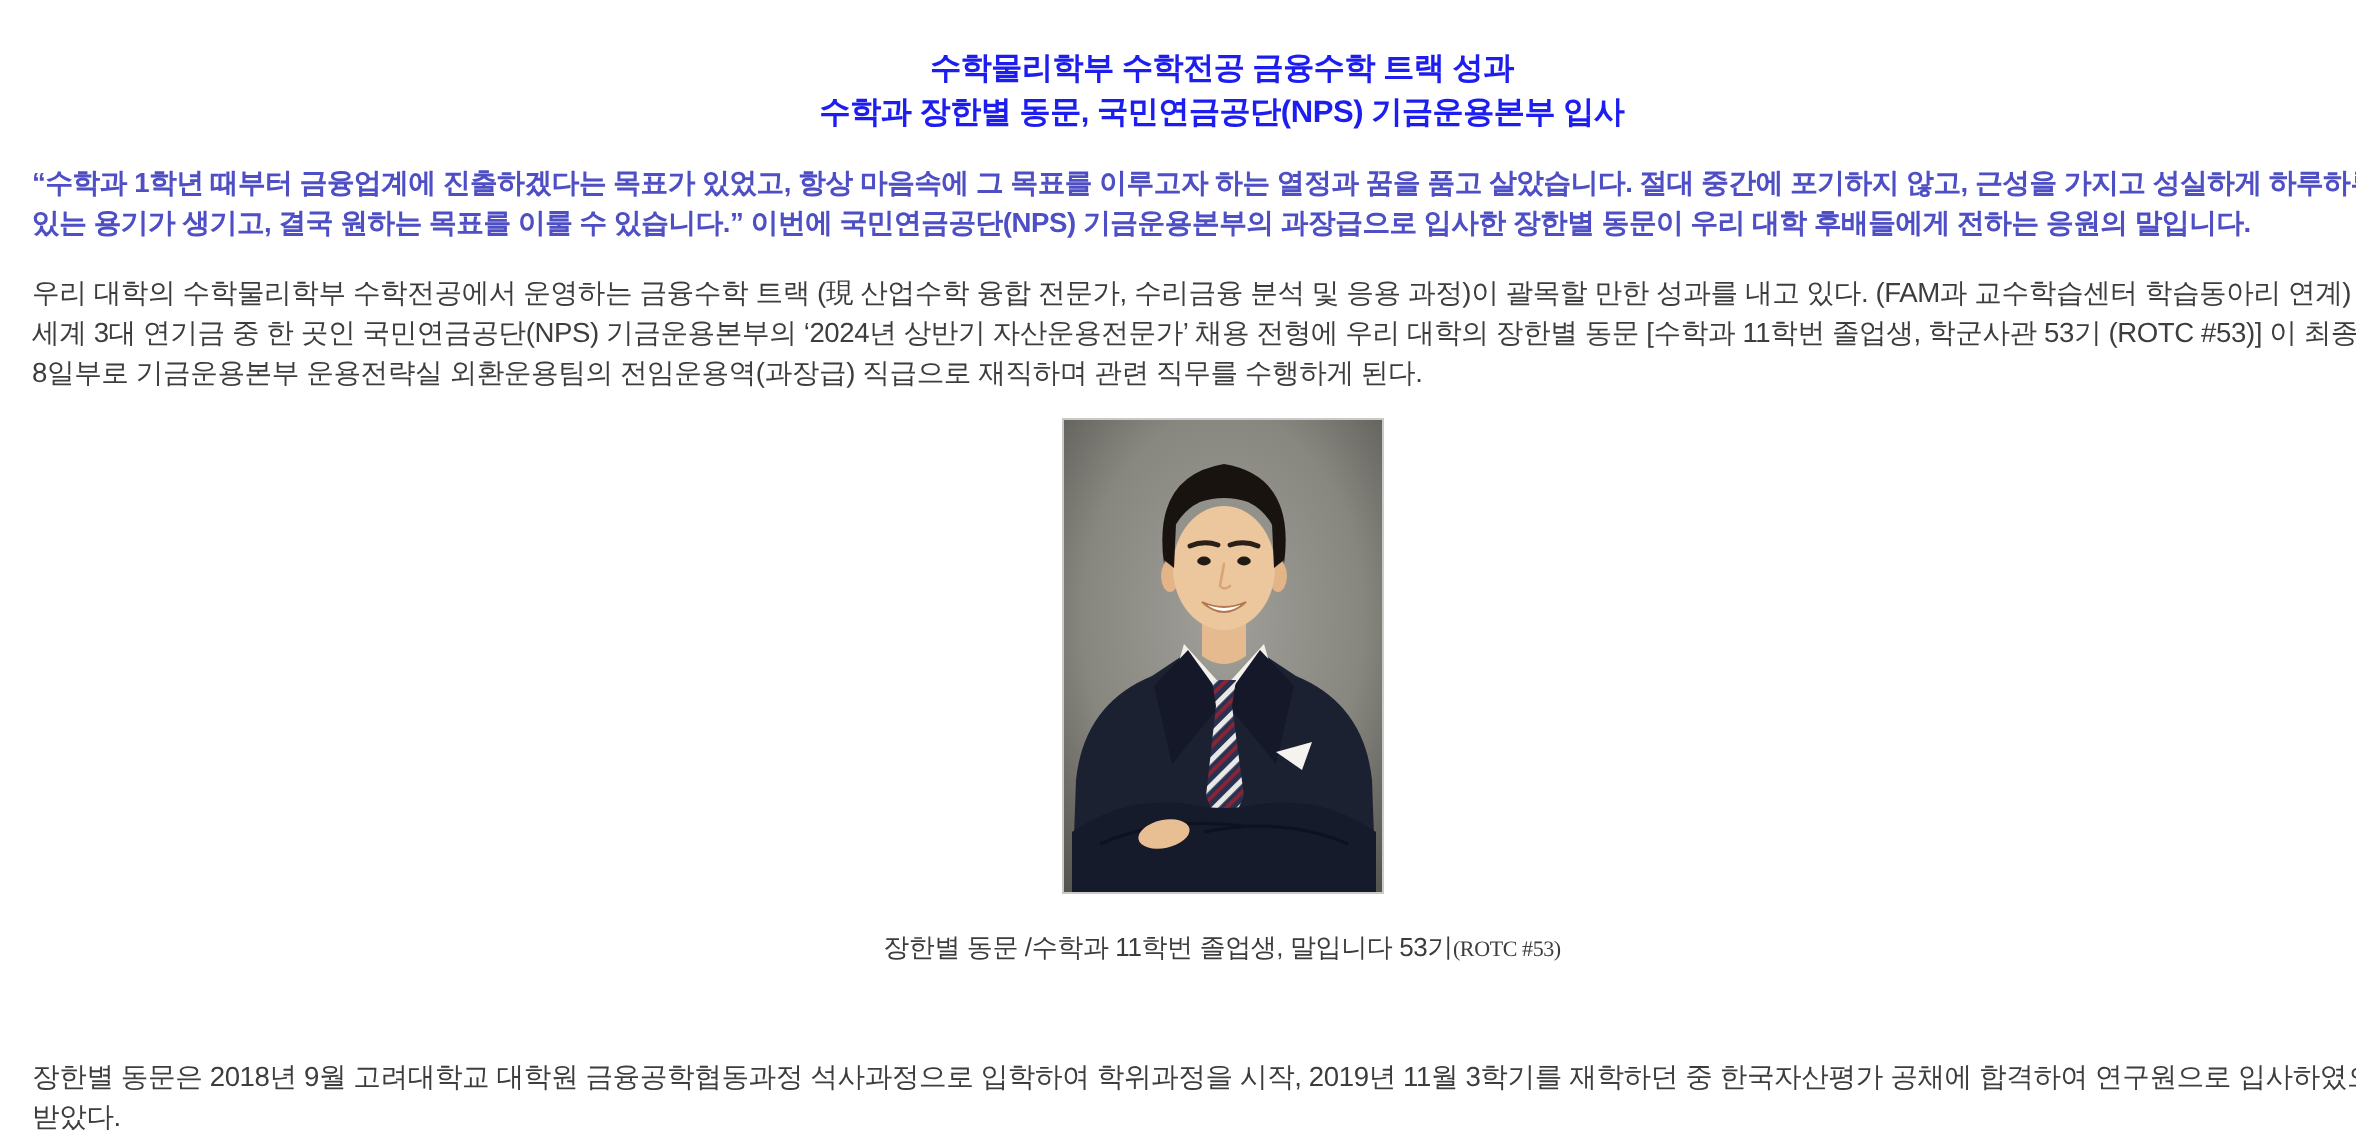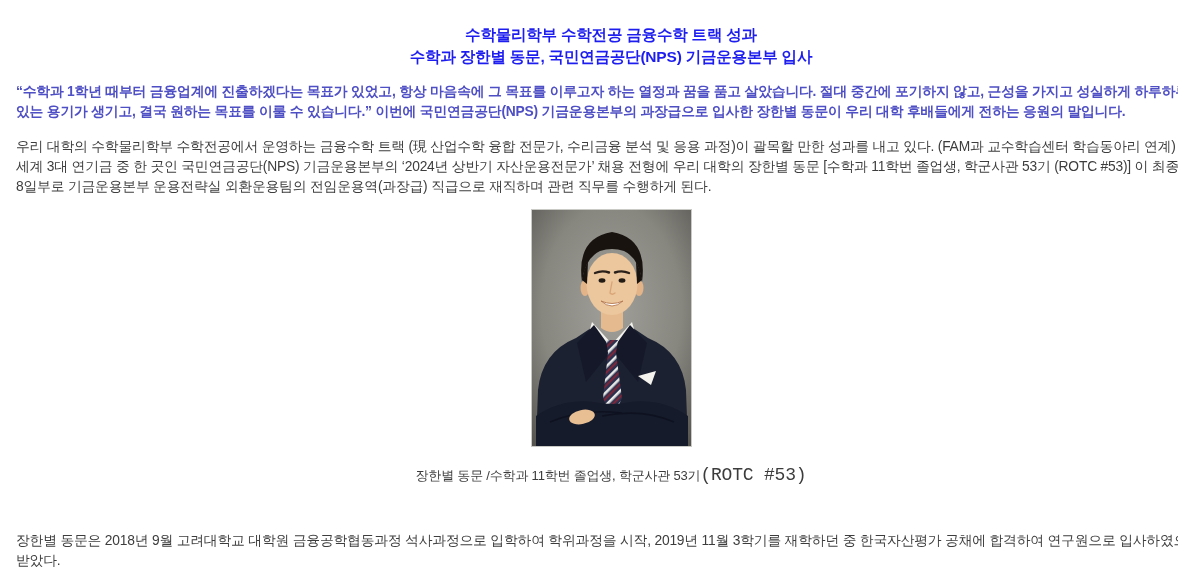--- a/index.html
+++ b/index.html
@@ -30,22 +30,22 @@
   .photo-frame {
     display:inline-block; width:159px; height:236px;
     border:1px solid #c9c9c6; background:#6b6a65;
   }
   .photo-frame svg { display:block; }
   .caption-row {
     margin-top:18px; text-align:center;
     font-size:13px; color:#3c3c3c; letter-spacing:-0.2px;
   }
   .caption-rotc {
-    font-family:Liberation Mono, monospace;
-    font-size:18px;
+    font-family:Liberation Serif, serif;
+    font-size:11px;
   }
   .closing-para { margin-top:46px; }
 </style>
 </head>
 <body>
 
 <div class="content">
 
   <div class="title-block" style="color: rgb(29, 29, 240);">
       <div class="tline">수학물리학부 수학전공 금융수학 트랙 성과</div>
@@ -117,21 +117,21 @@
         <path d="M4 236 L4 206 Q30 188 62 192 Q80 196 98 192 Q130 188 156 206 L156 236 Z" fill="#161b2b"></path>
         <path d="M18 212 Q50 198 90 203" stroke="#0e1220" stroke-width="1.6" fill="none"></path>
         <path d="M70 206 Q110 198 142 212" stroke="#0e1220" stroke-width="1.6" fill="none"></path>
 
         <ellipse cx="50" cy="207" rx="13" ry="7" fill="#e8bf93" transform="rotate(-12 50 207)"></ellipse>
       </svg>
     </span>
   </div>
 
   <div class="caption-row">
-    <span>장한별 동문 /수학과 11학번 졸업생, 학군사관 53기</span><span class="caption-rotc">(ROTC #53)</span>
+    <span>장한별 동문 /수학과 11학번 졸업생, 말입니다 53기</span><span class="caption-rotc">(ROTC #53)</span>
   </div>
 
   <div class="para closing-para">
       <div class="tline">장한별 동문은 2018년 9월 고려대학교 대학원 금융공학협동과정 석사과정으로 입학하여 학위과정을 시작, 2019년 11월 3학기를 재학하던 중 한국자산평가 공채에 합격하여 연구원으로 입사하였으며, 재직 중에 2020년 8월 석사학위를</div>
       <div class="tline">받았다.</div>
     </div>
 
 </div>
 
 </body></html>

